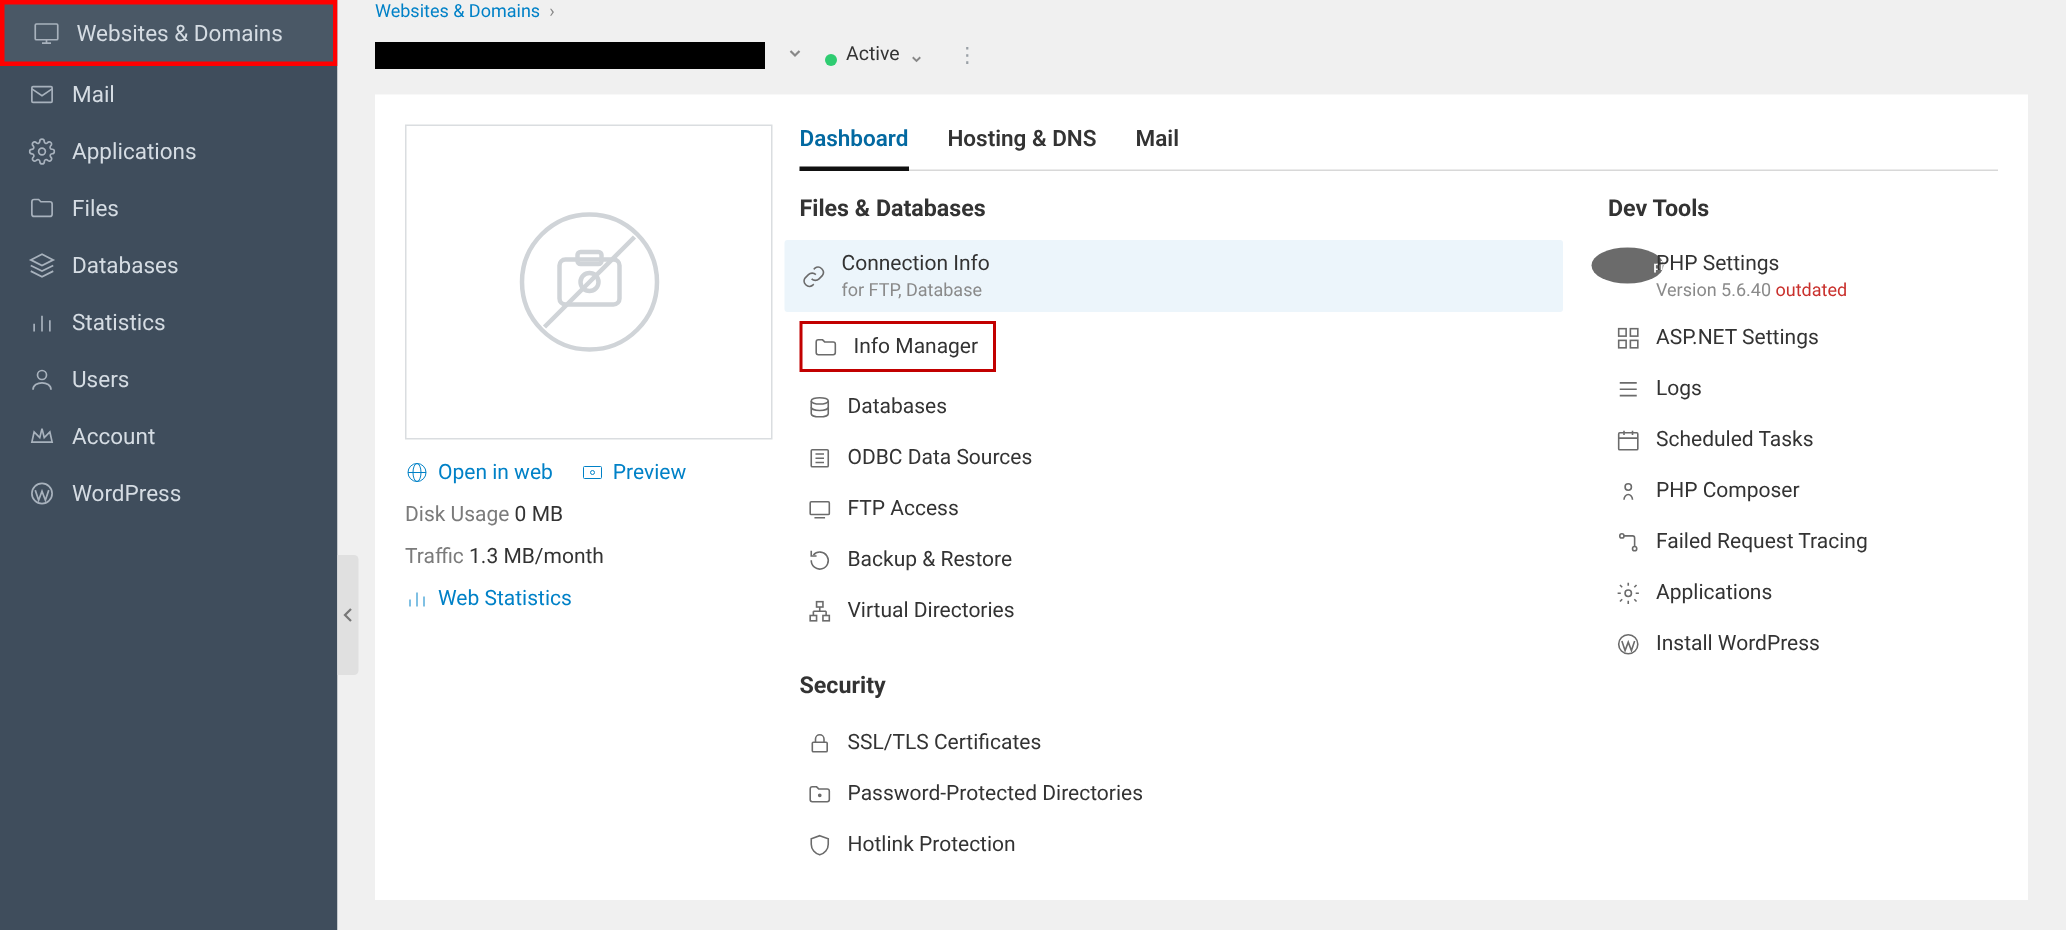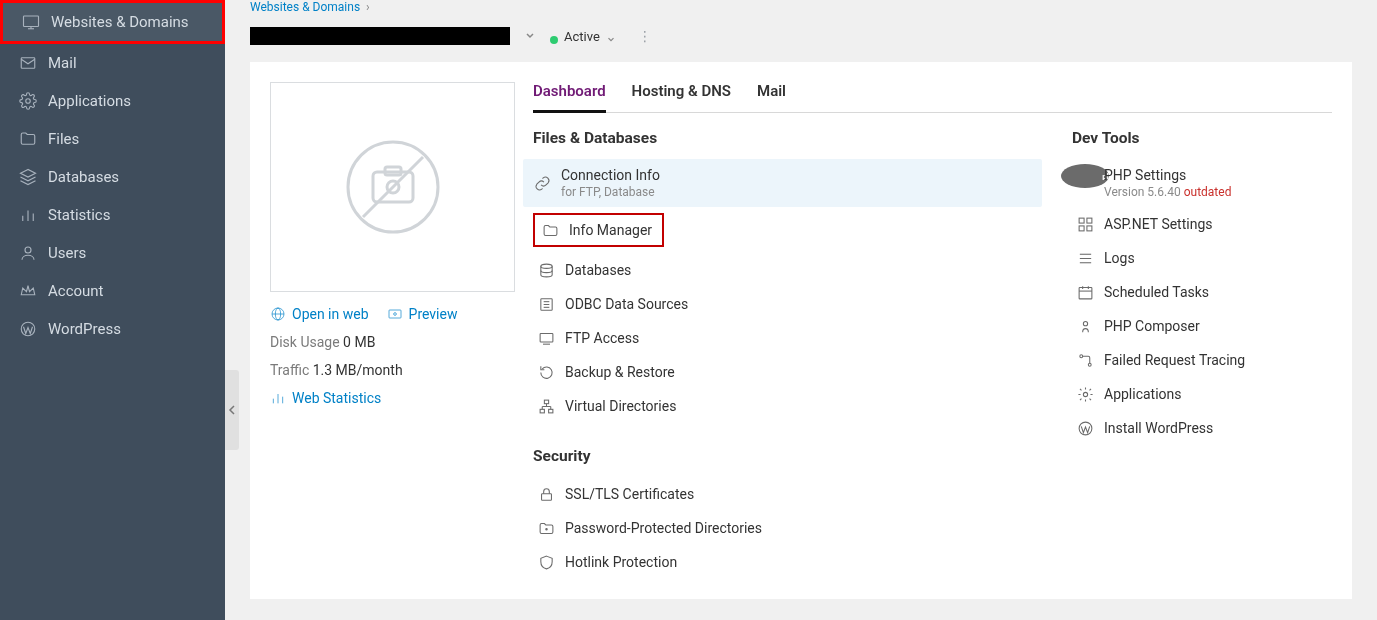--- a/index.html
+++ b/index.html
@@ -38,21 +38,21 @@
     .link-item { display:flex; align-items:flex-start; gap:6px; color:#0081c7; cursor:pointer; font-size:14px;}
     .link-item svg { width:16px; height:16px; stroke:#0081c7; fill:none;}
     .stat-line { color:#7b7b7b; font-size:14px; margin-bottom:12px;}
     .stat-line .val{ color:#333;}
     
     .detail-col { flex:1; }
     
     
     .tabs { display:flex; gap:26px; border-bottom:1px solid #d8d8d8; margin-bottom:16px;}
     .tab { padding-bottom:12px; color:#333; font-size:15px; font-weight:600; cursor:pointer; position:relative;}
-    .tab.active{ color:#701a75; }
+    .tab.active{ color:#0369a1; }
     .tab.active::after{ content:''; position:absolute; bottom:-1px; left:0; right:0; height:3px; background:#111;}
     
     .columns { display:flex; gap:40px;}
     .section-col { flex:1;}
     .feature-col { width:260px;}
     .section-heading { font-size:15.5px; font-weight:700; color:#333; margin-bottom:12px;}
     
     .feature-row { display:flex; align-items:center; gap:10px; padding: 8px 4px; cursor:pointer; font-size:14px; color:#333;}
     .feature-row.highlight{ background:#ecf5fb; padding:8px 10px; border-radius:2px; margin-left:-10px; margin-right:-10px;}
     .feature-row.boxed{ border:2.5px solid #c20000; display:inline-flex; padding:6px 10px 6px 6px;}

